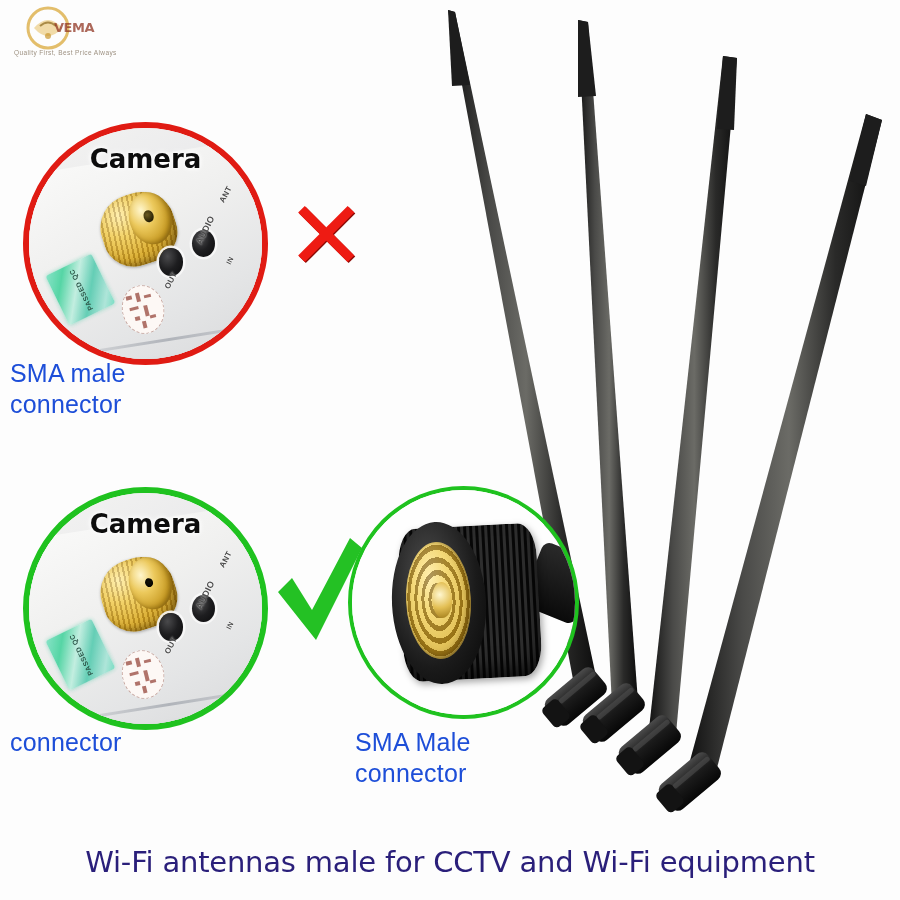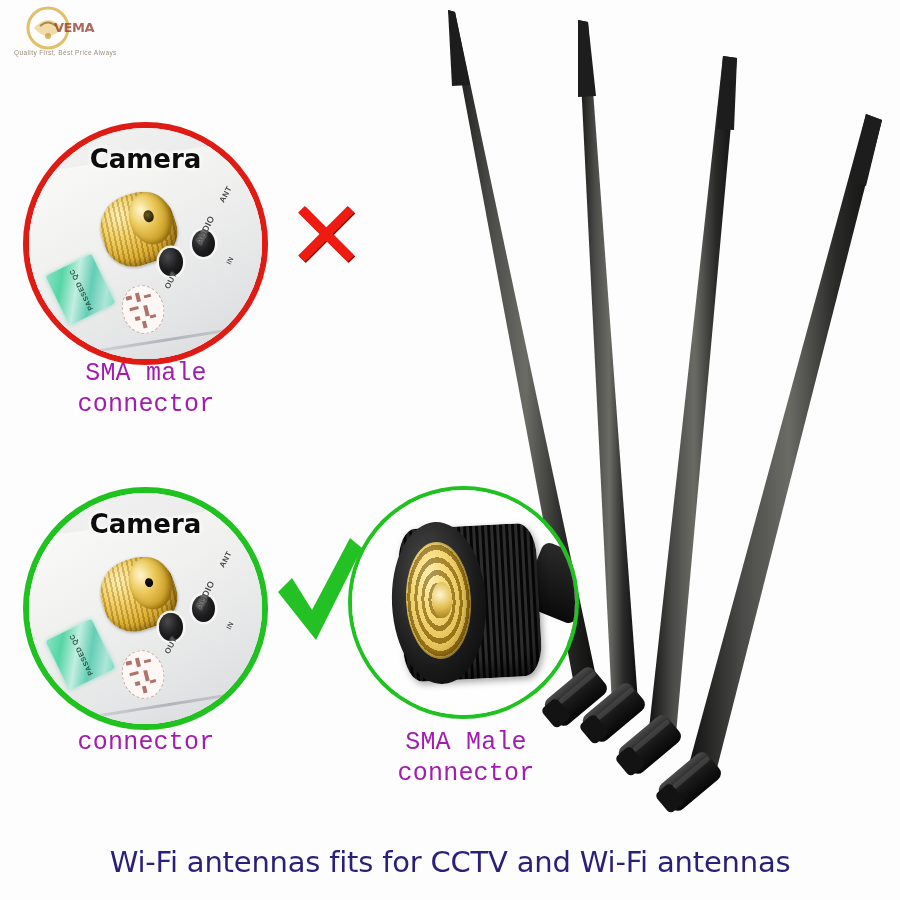--- a/index.html
+++ b/index.html
@@ -171,23 +171,23 @@
     color: #ee1b13; font-size: 96px; font-weight: bold; line-height: 84px;
     text-align: center; font-family: "DejaVu Sans", sans-serif;
     text-shadow: 1px 1px 0 #8c0a05;
   }
   #mark-check {
     position: absolute; left: 272px; top: 534px; width: 92px; height: 116px;
   }
 
   
   .caption {
-    position: absolute; text-align: center;
-    font-family: Liberation Mono, monospace;
-    font-size: 25px; line-height: 31px; color: #a21caf;
+    position: absolute; 
+    font-family: Liberation Sans, sans-serif;
+    font-size: 25px; line-height: 31px; color: #1d4ed8;
     letter-spacing: .2px;
   }
   #caption-sma-male-cam   { left: 10px;  top: 358px; width: 272px; }
   #caption-sma-female-cam { left: 10px;  top: 727px; width: 272px; }
   #caption-sma-male-conn  { left: 355px; top: 727px; width: 222px; }
 
   
   #banner-text {
     position: absolute; left: 0; top: 845px; width: 900px;
     text-align: center; font-family: "DejaVu Sans", sans-serif;
@@ -365,15 +365,15 @@
       <div class="conn-gold"></div>
       <div class="conn-centerpin"></div>
     </div>
   </div>
 
   <div class="caption" id="caption-sma-male-conn">
     <div>SMA Male</div>
     <div>connector</div>
   </div>
 
-  <div id="banner-text">Wi-Fi antennas fits for CCTV and Wi-Fi antennas</div>
+  <div id="banner-text">Wi-Fi antennas male for CCTV and Wi-Fi equipment</div>
 
 </div>
 
 </body></html>

